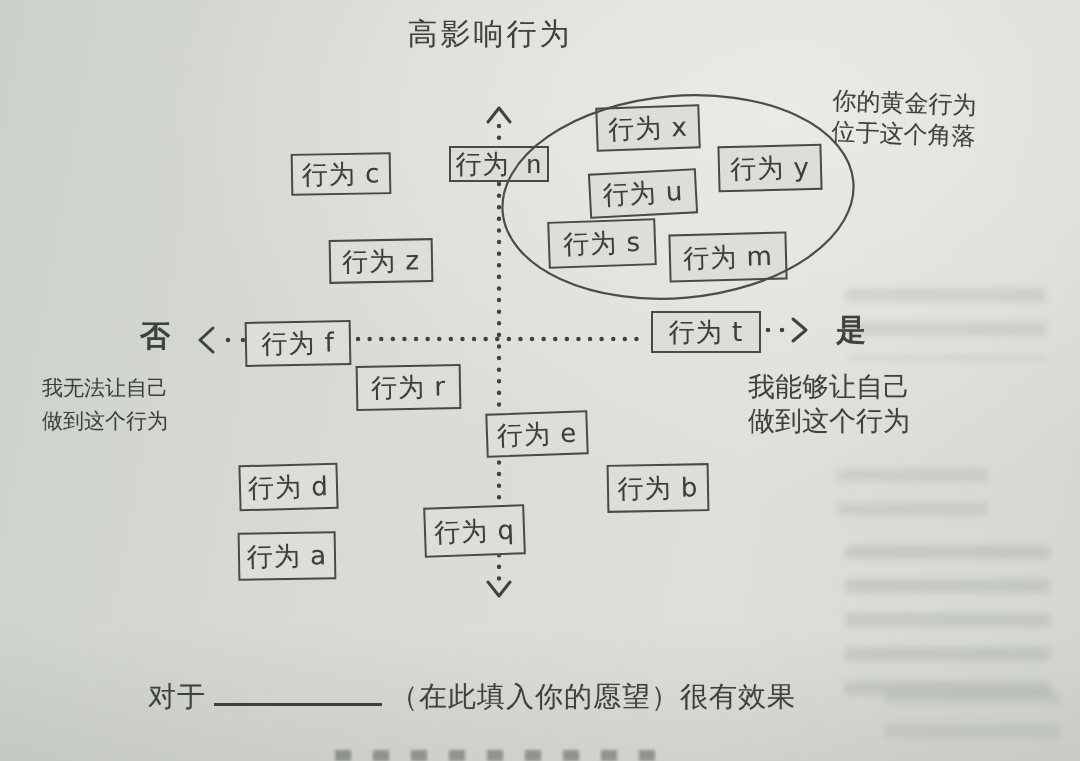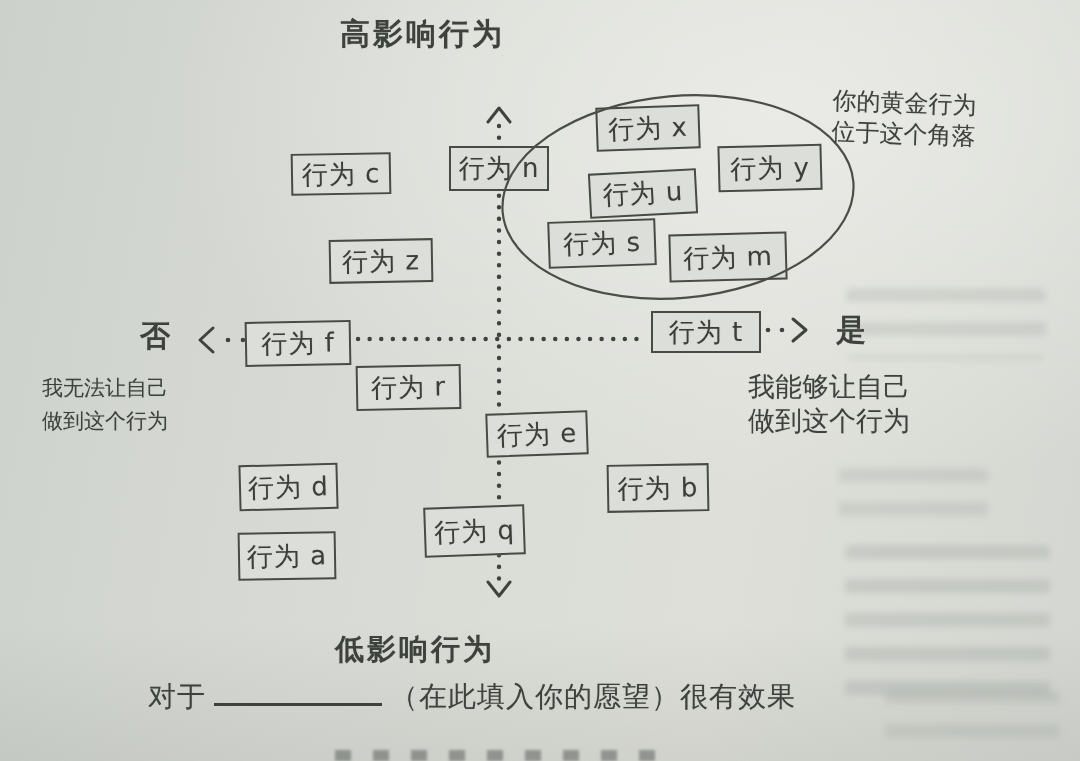--- a/index.html
+++ b/index.html
@@ -6,21 +6,21 @@
   .page{
     position:relative;width:1080px;height:761px;overflow:hidden;
     font-family:"DejaVu Sans","Liberation Sans",sans-serif;
     color:#3e423d;
     background:
       radial-gradient(1100px 700px at 72% 15%, rgba(235,236,231,.9) 0%, rgba(235,236,231,0) 55%),
       linear-gradient(to bottom, rgba(0,0,0,0) 82%, rgba(90,95,88,.10) 100%),
       linear-gradient(100deg, #cdd1cc 0%, #d8dbd5 35%, #dedfd9 68%, #d4d7d1 100%);
   }
   .t{position:absolute;white-space:nowrap;text-shadow:0 0 1px rgba(62,66,61,.22);}
-  .title{font-size:30px;font-weight:700;letter-spacing:3px;width:300px;}
+  .title{font-size:30px;font-weight:400;letter-spacing:3px;text-align:center;width:300px;}
   .fillline{font-size:27px;letter-spacing:1px;}
   .blank{display:inline-block;height:.08em;border-bottom:3px solid #3e423d;margin:0 8px;}
   .axis-label{font-size:30px;font-weight:600;}
   .note{font-size:27px;line-height:34px;white-space:pre-line;}
   .corner{font-size:24px;line-height:31px;transform:rotate(2deg);}
   svg.layer{position:absolute;left:0;top:0;pointer-events:none;}
   .nodes{position:absolute;left:0;top:0;width:100%;height:100%;}
   .node{
     position:absolute;display:flex;align-items:center;justify-content:center;
     border:2px solid #474b44;background:#dcdfd9;font-size:26px;letter-spacing:1px;
@@ -56,21 +56,21 @@
       <circle cx="768" cy="330" r="2.3" fill="#3f433e" stroke="none"></circle>
       <circle cx="782" cy="330" r="2.3" fill="#3f433e" stroke="none"></circle>
       <polyline points="793,319 806,330 793,341" stroke-width="3" stroke-linecap="round" stroke-linejoin="round"></polyline>
     </g>
   </svg>
 
   <div class="nodes">
       <div class="node" style="left: 291px; top: 153px; width: 100px; height: 42px; transform: rotate(-1deg);">
         <span>行为 c</span>
       </div>
-      <div class="node" style="left: 449px; top: 146px; width: 100px; height: 45px; transform: rotate(0deg);">
+      <div class="node" style="left: 449px; top: 146px; width: 100px; height: 36px; transform: rotate(0deg); font-family: Liberation Mono, monospace;">
         <span>行为 n</span>
       </div>
       <div class="node" style="left: 596px; top: 106px; width: 104px; height: 44px; transform: rotate(-2deg);">
         <span>行为 x</span>
       </div>
       <div class="node" style="left: 718px; top: 145px; width: 104px; height: 46px; transform: rotate(-1.5deg);">
         <span>行为 y</span>
       </div>
       <div class="node" style="left: 589px; top: 171px; width: 108px; height: 45px; transform: rotate(-3deg);">
         <span>行为 u</span>
@@ -123,19 +123,18 @@
   </div>
 
   <div class="t axis-label" style="left:140px;top:316px;">否</div>
   <div class="t axis-label" style="left:836px;top:310px;">是</div>
 
   <div class="t note" style="left:42px;top:372px;font-size:21px;line-height:33px;">我无法让自己
 做到这个行为</div>
   <div class="t note" style="left:748px;top:370px;">我能够让自己
 做到这个行为</div>
 
-  <div class="t title" style="left:335px;top:630px;font-size:29px;">低影响行为</div>
 
   <div class="t fillline" style="left:148px;top:678px;font-size:28px;">
     <span>对于</span><span class="blank" style="width:168px;"></span><span>（在此填入你的愿望）很有效果</span>
   </div>
 
 </div>
 
 </body></html>

